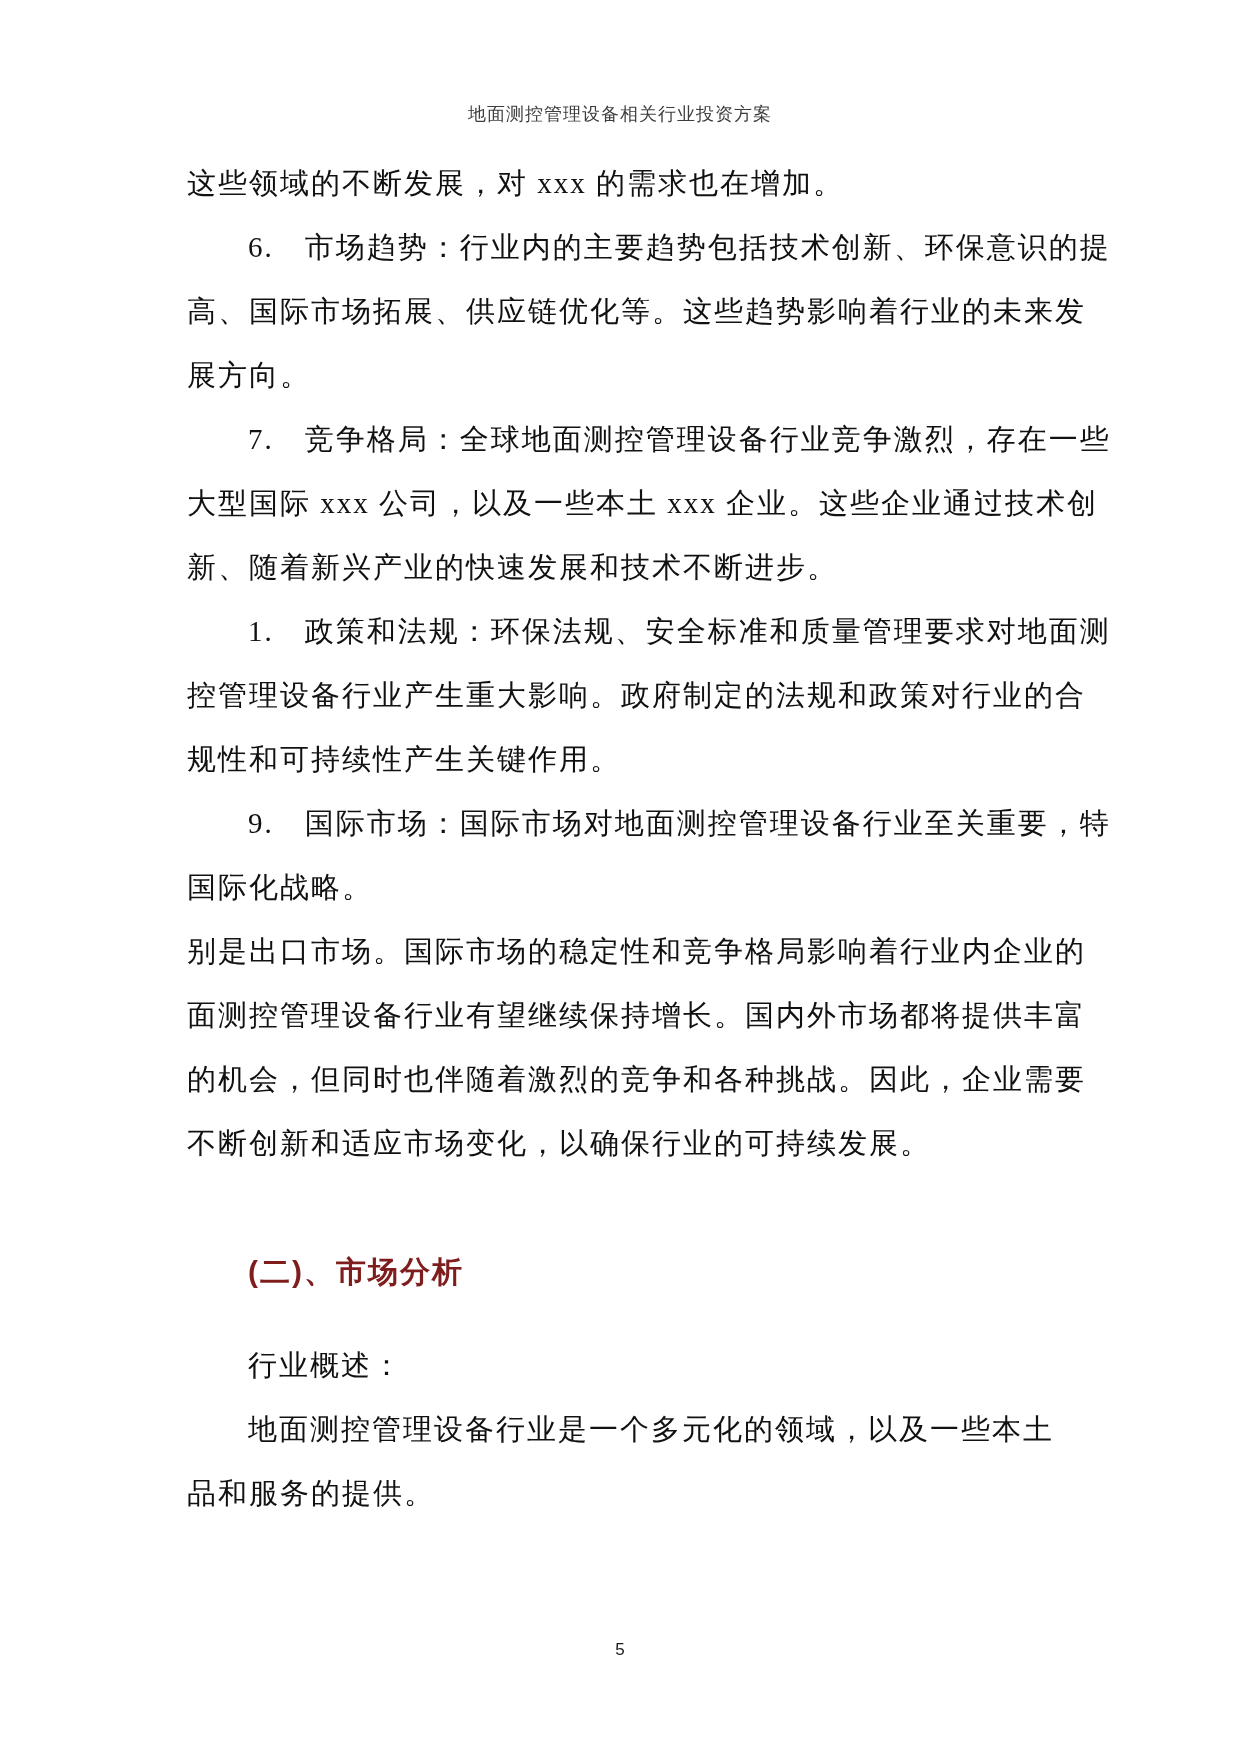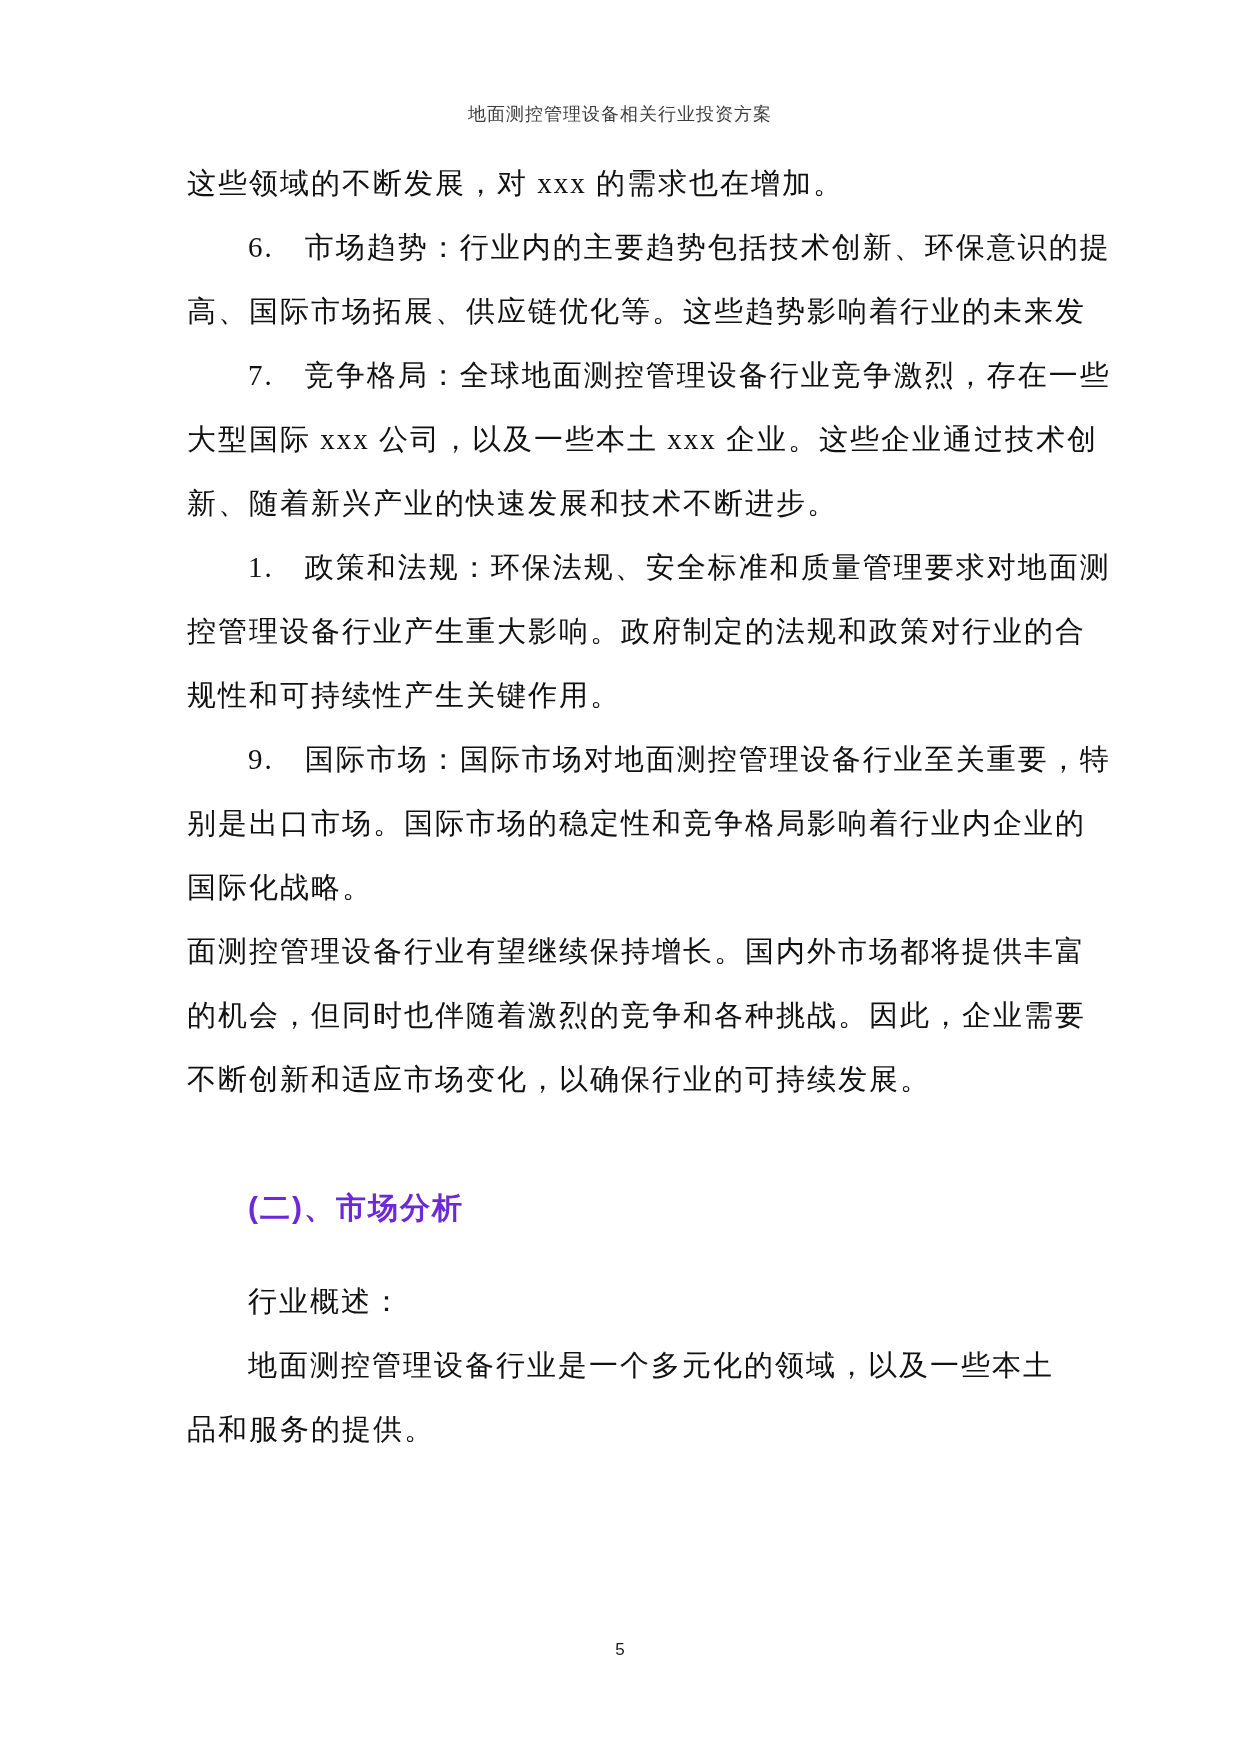--- a/index.html
+++ b/index.html
@@ -49,21 +49,21 @@
     text-indent: 61px;
   }
   .heading {
     margin: 77px 0 0 0;
     font-family: "Liberation Sans", "DejaVu Sans", sans-serif;
     font-weight: bold;
     font-size: 30px;
     line-height: 40px;
     letter-spacing: 2px;
     text-indent: 61px;
-    color: #6d28d9;
+    color: #7f1d1d;
   }
   .gap-before {
     margin-top: 41px;
   }
   .page-number {
     position: absolute;
     top: 1624px;
     left: 0;
     width: 100%;
     text-align: center;
@@ -75,29 +75,30 @@
 </head>
 <body>
 
 <div class="page">
   <div class="header">地面测控管理设备相关行业投资方案</div>
 
   <div class="body">
     <div class="line p-end">这些领域的不断发展，对 xxx 的需求也在增加。</div>
     <div class="line indent">6.　市场趋势：行业内的主要趋势包括技术创新、环保意识的提</div>
     <div class="line">高、国际市场拓展、供应链优化等。这些趋势影响着行业的未来发</div>
+    <div class="line p-end">展方向。</div>
     <div class="line indent">7.　竞争格局：全球地面测控管理设备行业竞争激烈，存在一些</div>
     <div class="line">大型国际 xxx 公司，以及一些本土 xxx 企业。这些企业通过技术创</div>
     <div class="line p-end">新、随着新兴产业的快速发展和技术不断进步。</div>
     <div class="line indent">1.　政策和法规：环保法规、安全标准和质量管理要求对地面测</div>
     <div class="line">控管理设备行业产生重大影响。政府制定的法规和政策对行业的合</div>
     <div class="line p-end">规性和可持续性产生关键作用。</div>
     <div class="line indent">9.　国际市场：国际市场对地面测控管理设备行业至关重要，特</div>
+    <div class="line p-end">国际化战略。</div>
     <div class="line">别是出口市场。国际市场的稳定性和竞争格局影响着行业内企业的</div>
-    <div class="line p-end">国际化战略。</div>
     <div class="line">面测控管理设备行业有望继续保持增长。国内外市场都将提供丰富</div>
     <div class="line">的机会，但同时也伴随着激烈的竞争和各种挑战。因此，企业需要</div>
     <div class="line p-end">不断创新和适应市场变化，以确保行业的可持续发展。</div>
 
     <h2 class="heading">(二)、市场分析</h2>
 
     <div class="line indent p-end gap-before">行业概述：</div>
     <div class="line indent">地面测控管理设备行业是一个多元化的领域，以及一些本土</div>
     <div class="line p-end">品和服务的提供。</div>
   </div>

